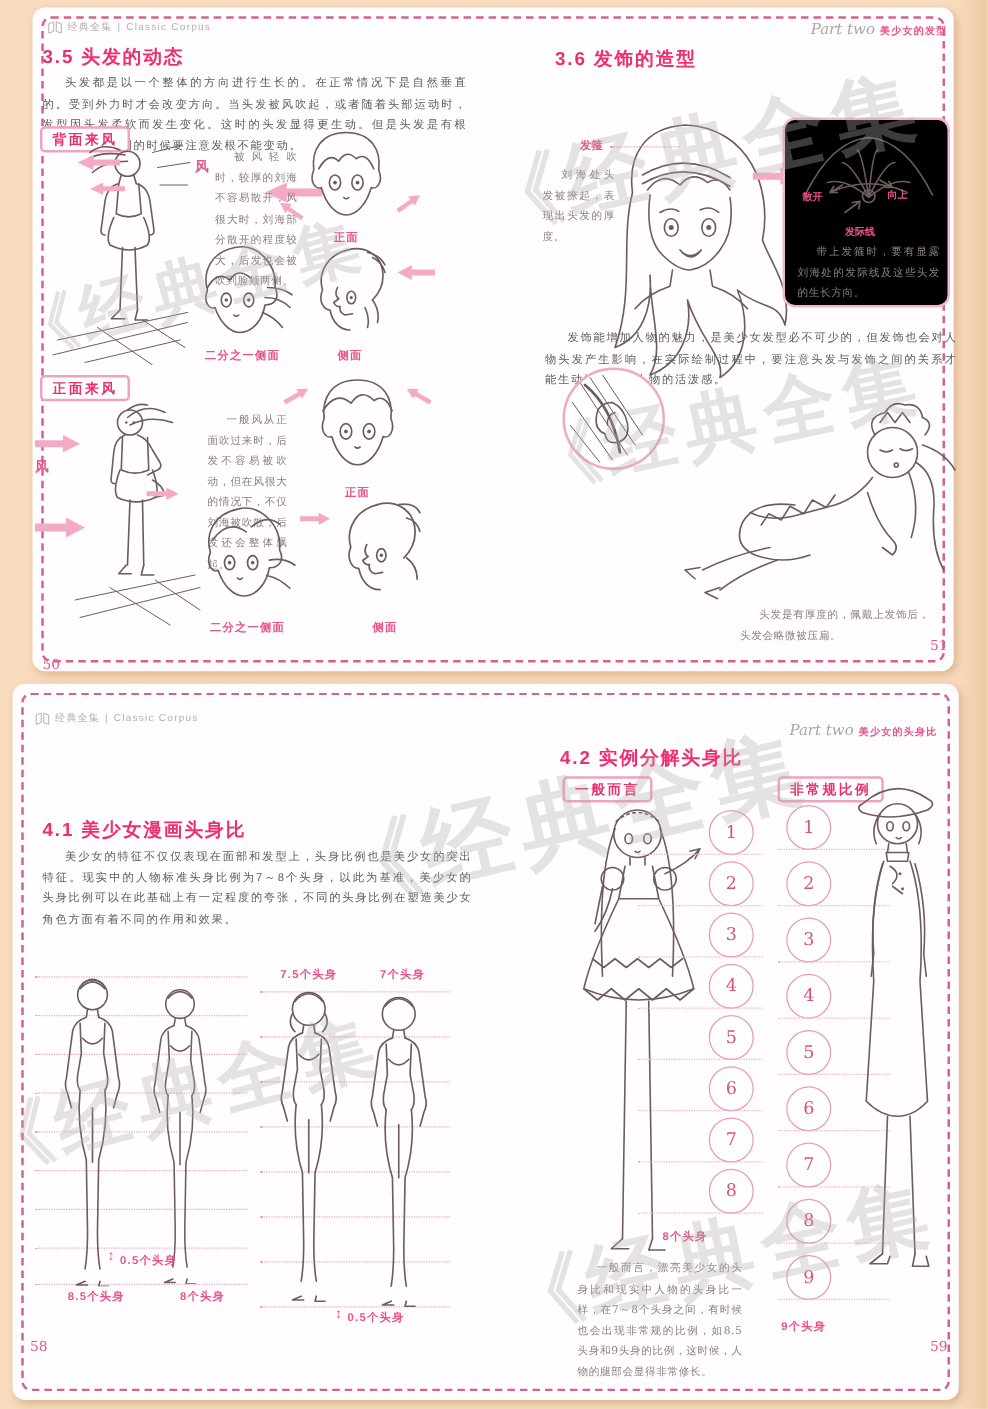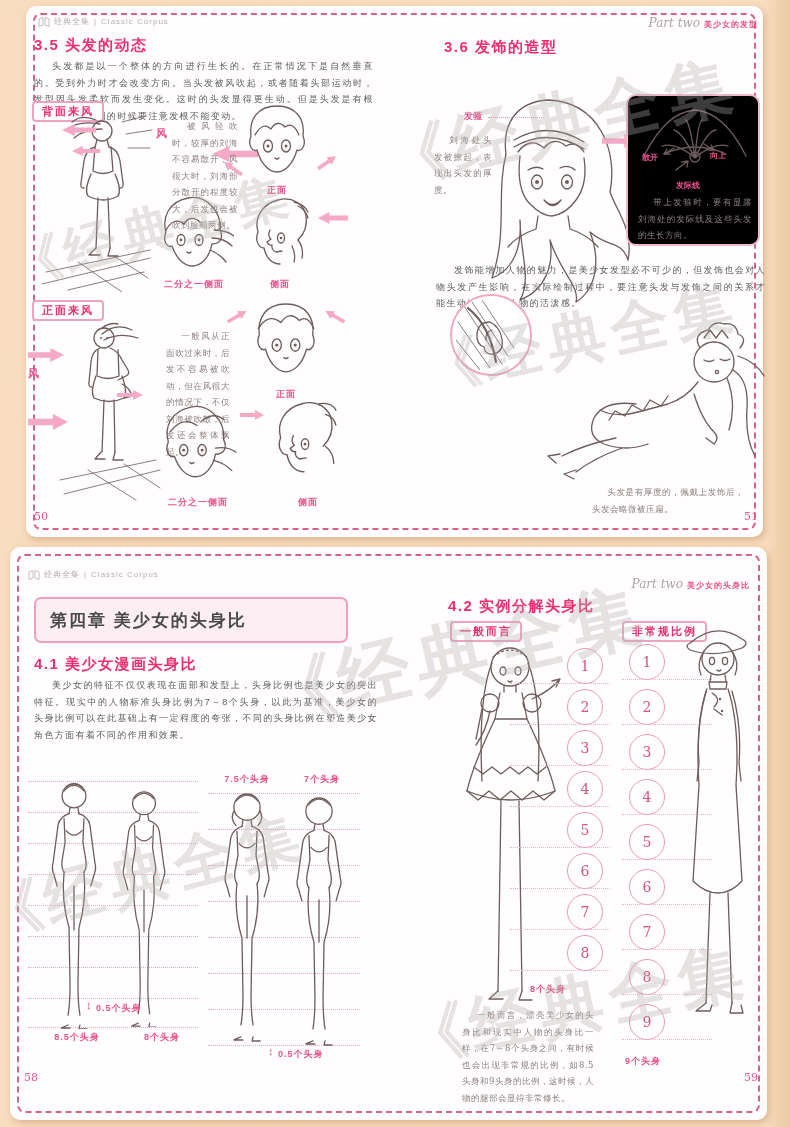--- a/index.html
+++ b/index.html
@@ -183,21 +183,21 @@
     <svg class="art" style="left:244px;top:388px;" width="68" height="96" viewBox="0 0 64 80">
       <path d="M30 4 C14 8 6 22 10 36 C6 46 12 52 16 52 C18 62 24 68 32 68"></path>
       <path d="M30 4 C44 0 56 8 58 20 C60 32 54 40 50 44"></path>
       <path d="M22 34 q-3 6 1 9 l-4 3 q2 4 5 3 q-1 5 4 7 l6 -1"></path>
       <ellipse cx="33" cy="42" rx="3.5" ry="5"></ellipse>
         <circle class="fill" cx="33" cy="42" r="1.3"></circle>
       <path d="M46 4 q12 -2 16 6 M52 14 q8 2 10 10 M52 44 q8 6 8 16"></path>
     </svg>
     <div class="plabel" style="left:250px;top:490px;width:64px;">侧面</div>
 
-    <div class="pnum" style="left:8px;top:504px;text-align:center;">50</div>
+    <div class="pnum" style="left:8px;top:519px;text-align:center;">50</div>
 
     <div class="part" style="left:500px;top:10px;width:232px;">
       <span>Part two</span><span class="sub">美少女的发型</span>
     </div>
     <div class="sect-title" style="left:418px;top:32px;">3.6 发饰的造型</div>
 
     <svg class="art" style="left:436px;top:88px;" width="175" height="210" viewBox="0 0 175 210">
       <path d="M86 6 C54 8 40 30 44 60 C34 100 46 138 30 184 C52 176 60 152 58 126 C58 158 70 186 58 206 C84 196 92 170 88 146 C98 178 118 192 114 208 C136 194 138 164 128 138 C146 154 160 146 166 166 C172 136 154 116 148 98 C156 58 138 8 86 6 Z"></path>
       <path d="M52 46 Q86 26 122 48 M52 53 Q86 33 122 55"></path>
       <path d="M58 62 Q54 96 68 110 Q80 122 90 122 Q104 120 114 106 Q126 90 122 64"></path>
@@ -265,23 +265,20 @@
   <div class="card" style="left:10px;top:547px;width:757px;height:573px;">
     <div class="frame"></div>
 
     <div class="brand" style="left:18px;top:22px;">
       <svg width="12" height="10" viewBox="0 0 12 10">
           <path d="M1 2 L5 .5 L5 8 L1 9.5 Z M11 2 L7 .5 L7 8 L11 9.5 Z" fill="none" stroke="#b3b0ae" stroke-width=".8"></path>
         </svg>
       <span>经典全集</span>
       <span>|</span>
       <span>Classic Corpus</span>
-    </div>
-    <div class="chapter-box" style="left:24px;top:50px;width:314px;height:46px;">
-      <span>第四章 美少女的头身比</span>
     </div>
     <div class="sect-title" style="left:24px;top:108px;">4.1 美少女漫画头身比</div>
     <p class="body-p" style="left:24px;top:130px;width:344px;">美少女的特征不仅仅表现在面部和发型上，头身比例也是美少女的突出特征。现实中的人物标准头身比例为7～8个头身，以此为基准，美少女的头身比例可以在此基础上有一定程度的夸张，不同的头身比例在塑造美少女角色方面有着不同的作用和效果。</p>
 
     <div class="plabel" style="left:200px;top:226px;width:74px;">7.5个头身</div>
     <div class="plabel" style="left:282px;top:226px;width:60px;">7个头身</div>
 
     <div class="dotline" style="left:18px;top:234px;width:170px;"></div>
     <div class="dotline" style="left:18px;top:265px;width:170px;"></div>
     <div class="dotline" style="left:18px;top:296px;width:170px;"></div>

